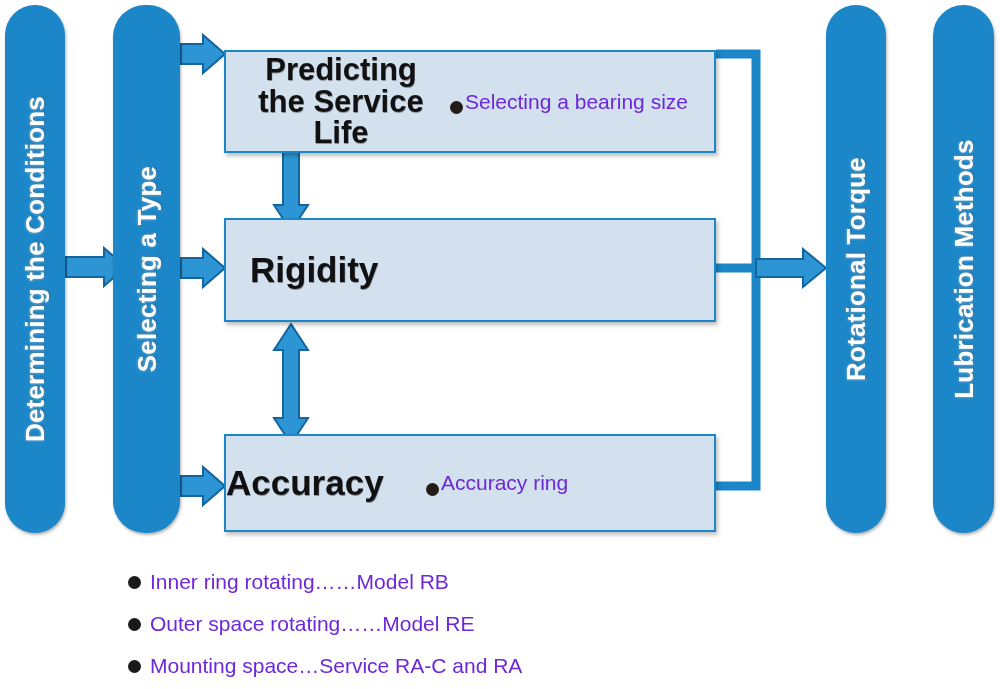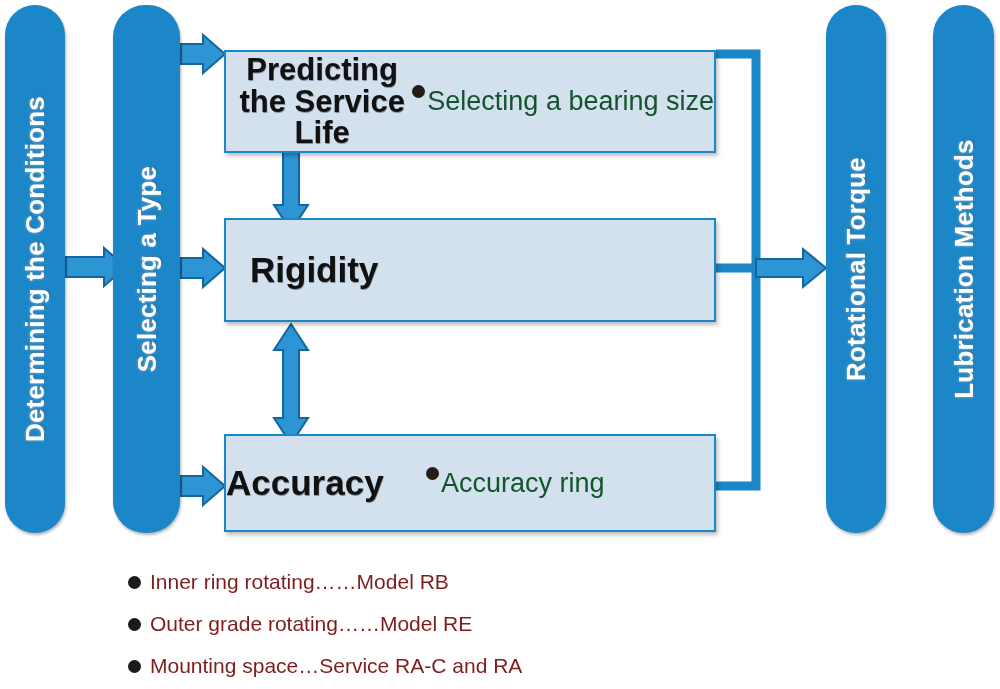--- a/index.html
+++ b/index.html
@@ -44,39 +44,39 @@
     font-weight:bold;
     color:#111111;
     line-height:1.02;
     white-space:pre-line;
     text-shadow:0.5px 0.5px 0 rgba(0,0,0,0.35);
   }
   .sbox-items{
     display:flex;flex-direction:column;justify-content:center;
   }
   .bullet-line{
-    display:flex;align-items:flex-start;
-    font-size:27px;color:#14532d;white-space:nowrap;
+    display:flex;align-items:flex-end;
+    font-size:21px;color:#6d28d9;white-space:nowrap;
     line-height:1.22;
   }
   .bullet-line .bdot{
     width:13px;height:13px;border-radius:50%;
     background:#241c16;flex:0 0 auto;margin-right:2px;
   }
 
   
   #box-life   .sbox-title{font-size:31px;text-align:center;}
   #box-rigid  .sbox-title{font-size:35px;}
   #box-acc    .sbox-title{font-size:35px;}
 
   
   #legend{position:absolute;left:128px;top:570px;}
   .legend-row{
     display:flex;align-items:center;
-    font-size:21px;color:#7f1d1d;white-space:nowrap;
+    font-size:21px;color:#6d28d9;white-space:nowrap;
     margin-bottom:18px;
   }
   .legend-row .ldot{
     width:13px;height:13px;border-radius:50%;
     background:#1a1a1a;flex:0 0 auto;margin-right:9px;
   }
   svg{position:absolute;left:0;top:0;pointer-events:none;}
 </style>
 </head>
 <body>
@@ -154,21 +154,21 @@
     </div>
   </div>
 
   <div id="legend">
     <div class="legend-row">
       <span class="ldot"></span>
       <span>Inner ring rotating……Model RB</span>
     </div>
     <div class="legend-row">
       <span class="ldot"></span>
-      <span>Outer grade rotating……Model RE</span>
+      <span>Outer space rotating……Model RE</span>
     </div>
     <div class="legend-row">
       <span class="ldot"></span>
       <span>Mounting space…Service RA-C and RA</span>
     </div>
   </div>
 
 </div>
 
 </body></html>

